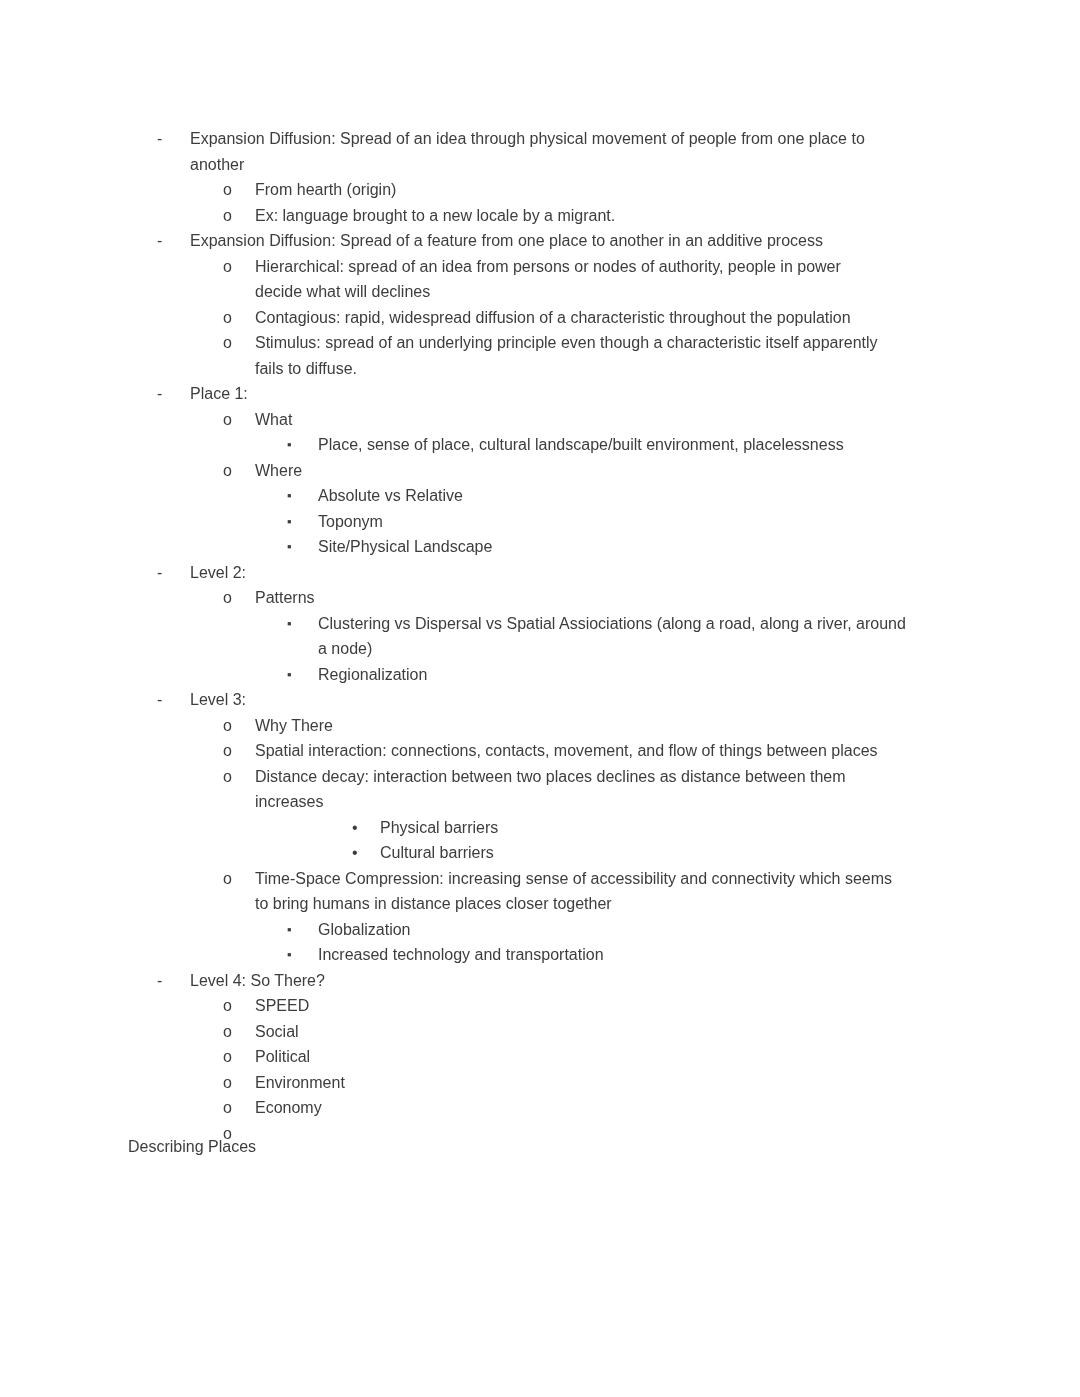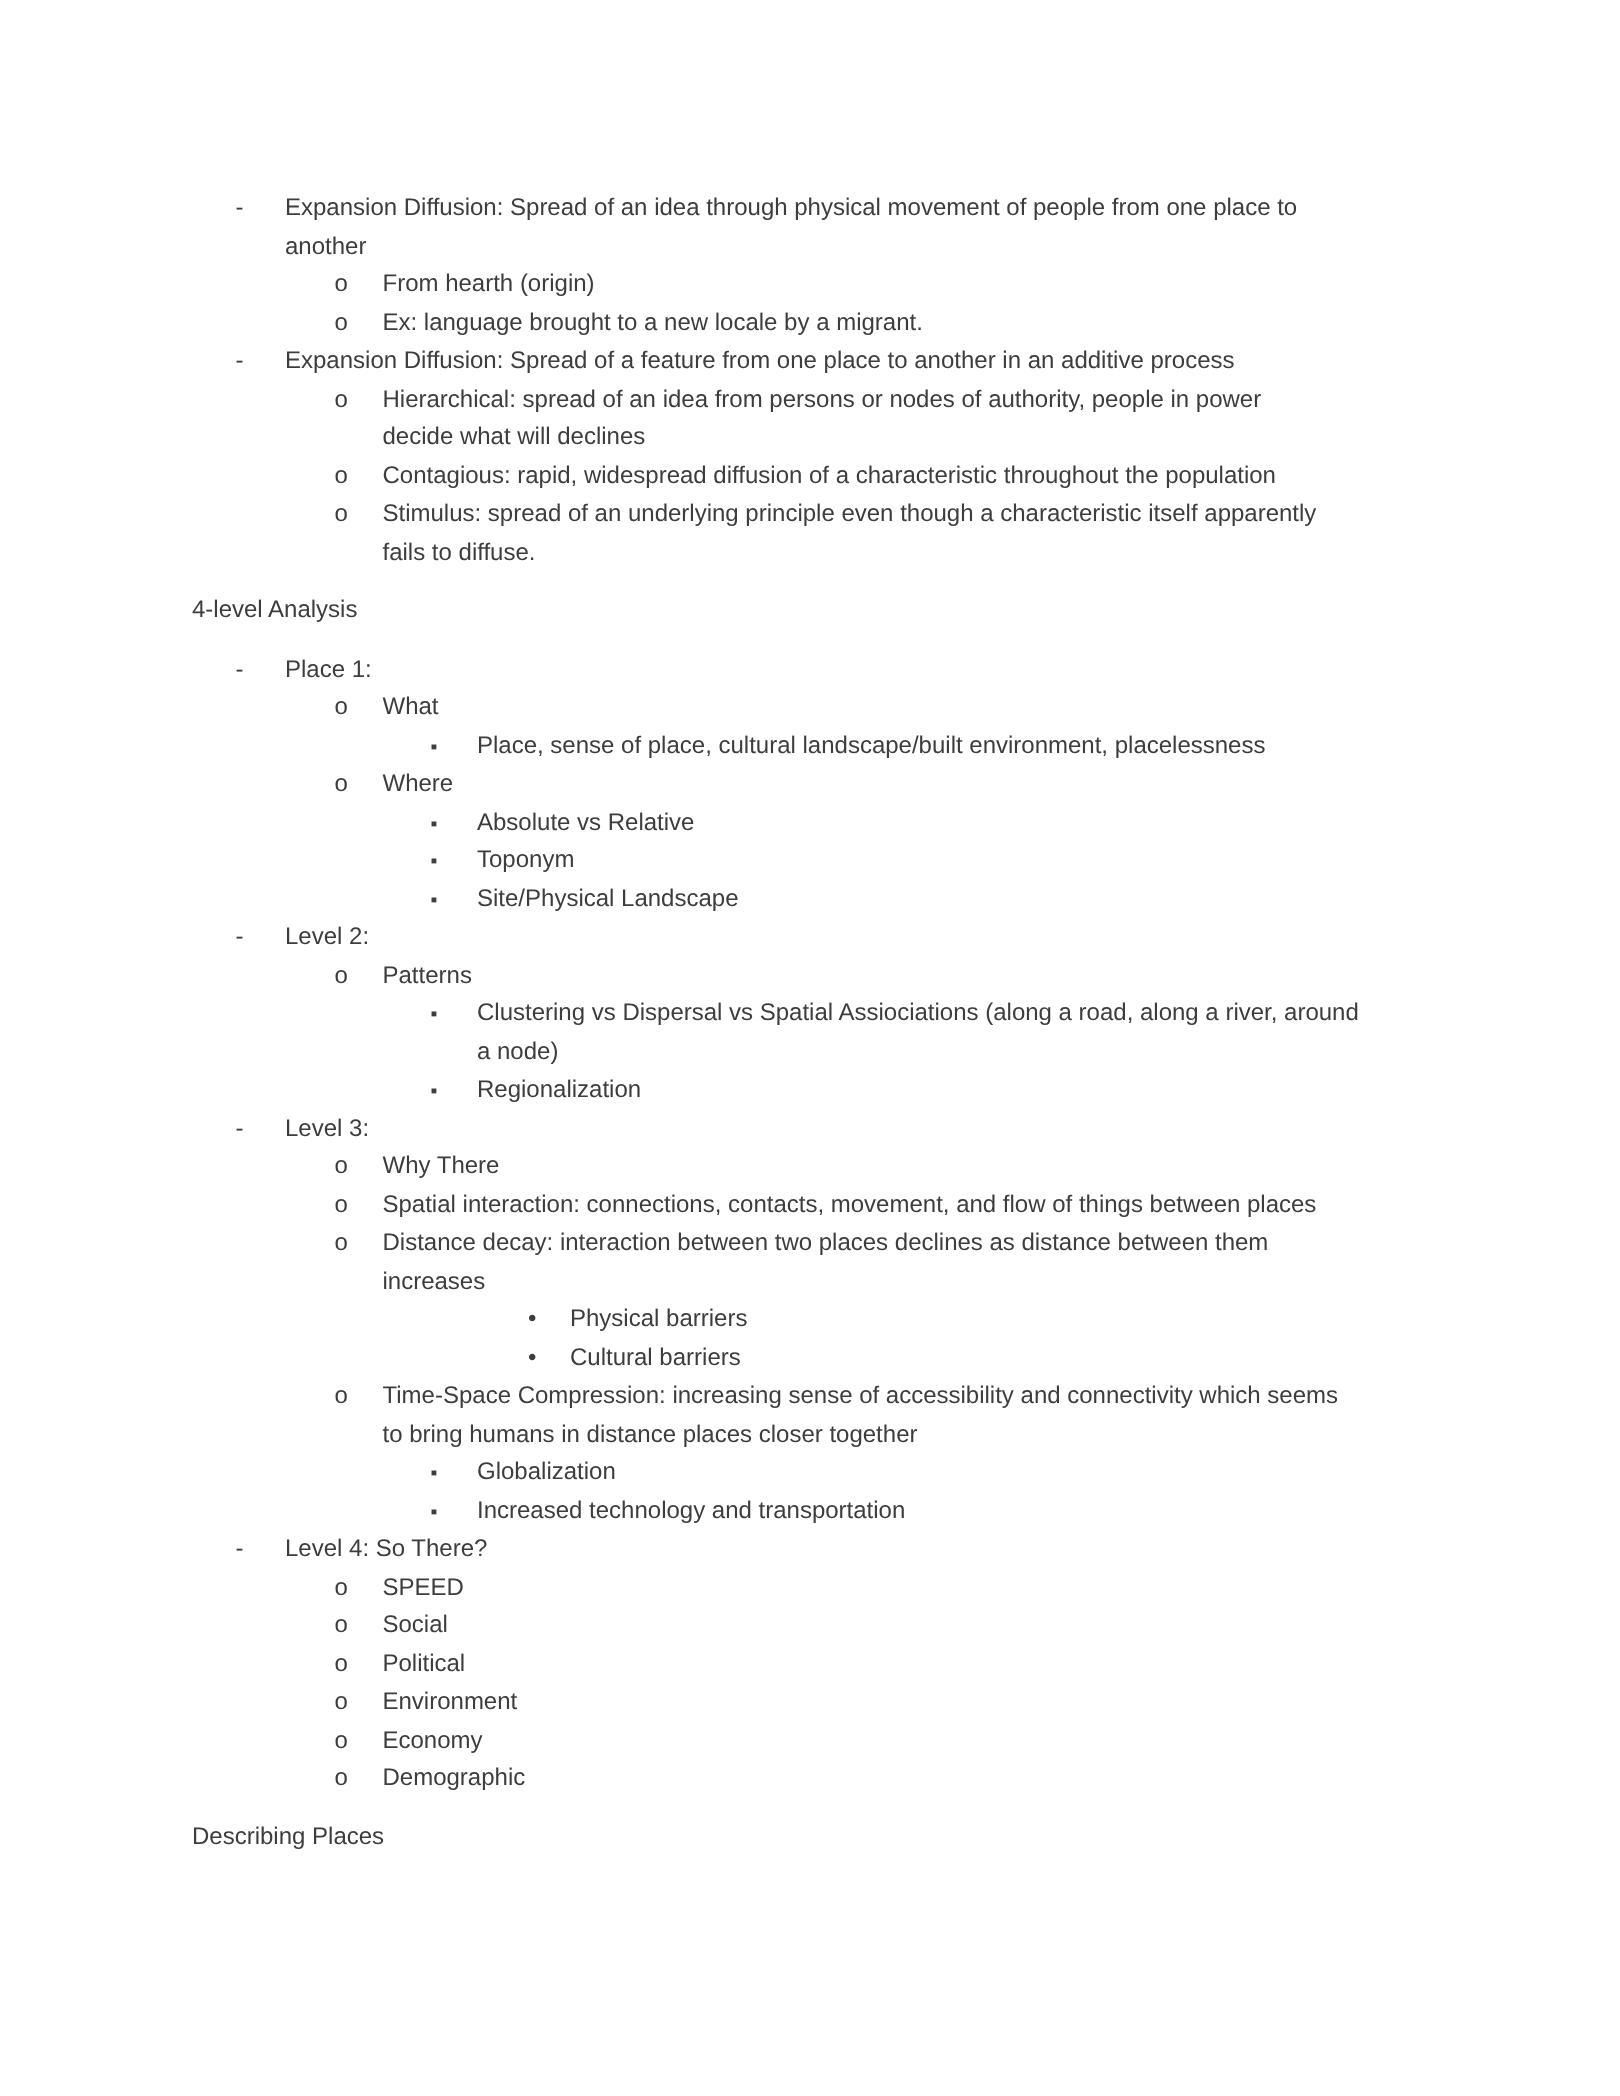--- a/index.html
+++ b/index.html
@@ -79,21 +79,20 @@
     <div class="li">
         <span class="marker m2">o</span>
         <span class="text t2">Contagious: rapid, widespread diffusion of a characteristic throughout the population</span>
       </div>
     <div class="li">
         <span class="marker m2">o</span>
         <span class="text t2">Stimulus: spread of an underlying principle even though a characteristic itself apparently
 fails to diffuse.</span>
       </div>
 
-    <div class="heading">4-level Analysis</div>
 
     <div class="li">
         <span class="marker m1">-</span>
         <span class="text t1">Place 1:</span>
       </div>
     <div class="li">
         <span class="marker m2">o</span>
         <span class="text t2">What</span>
       </div>
     <div class="li">
@@ -190,19 +189,18 @@
     <div class="li">
         <span class="marker m2">o</span>
         <span class="text t2">Environment</span>
       </div>
     <div class="li">
         <span class="marker m2">o</span>
         <span class="text t2">Economy</span>
       </div>
     <div class="li">
         <span class="marker m2">o</span>
-        <span class="text t2">Demographic</span>
       </div>
 
     <div class="heading">Describing Places</div>
 
   </div>
 </div>
 
 </body></html>

